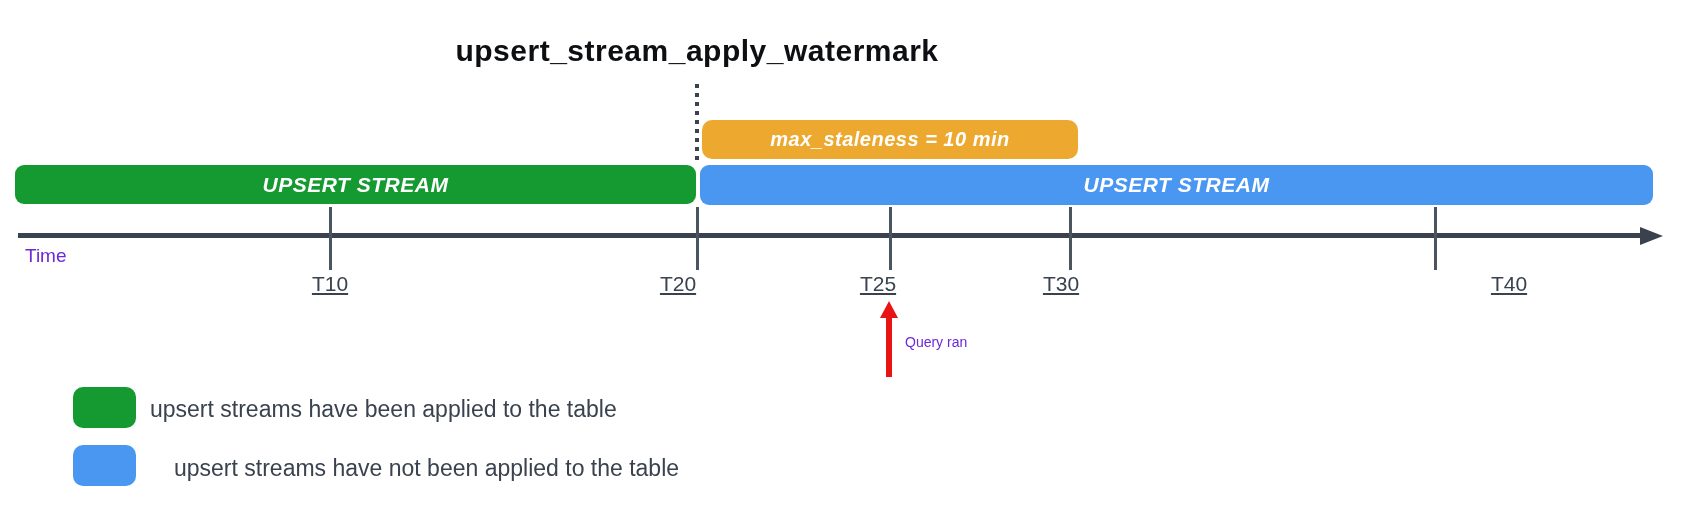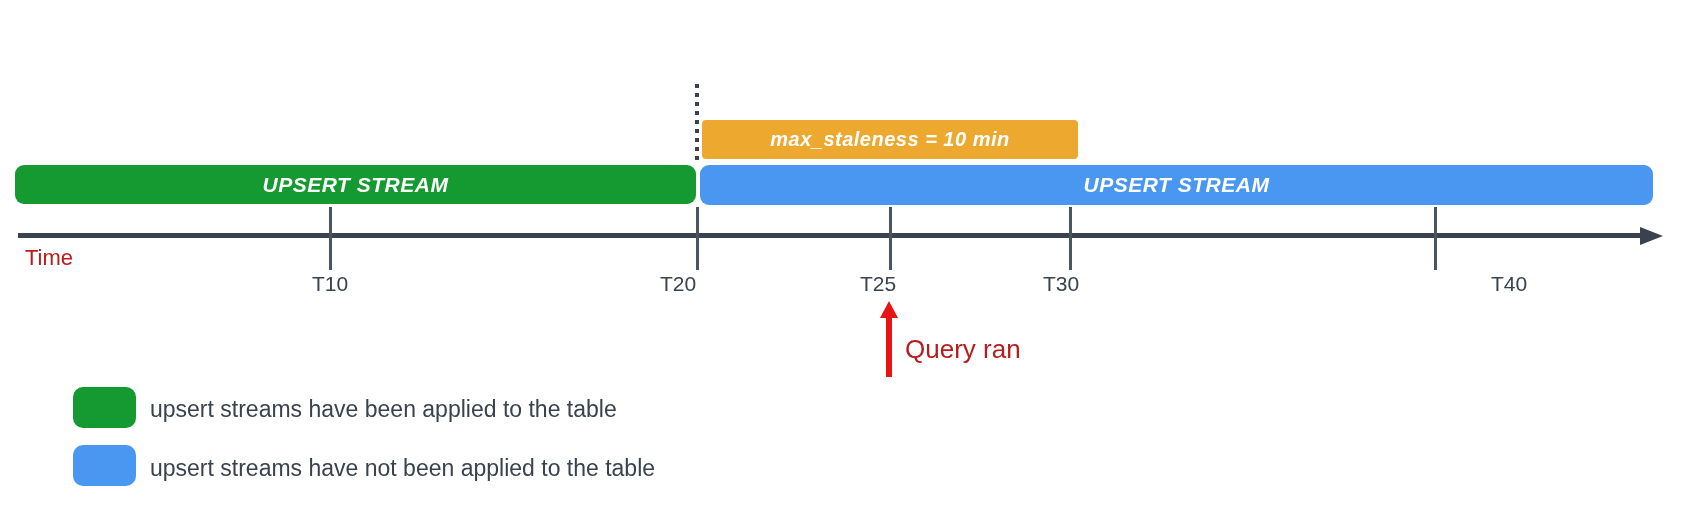--- a/index.html
+++ b/index.html
@@ -43,21 +43,21 @@
     font-weight: 700;
     font-style: italic;
     letter-spacing: 0.5px;
   }
   .bar-staleness {
     left: 702px;
     top: 120px;
     width: 376px;
     height: 39px;
     background: #eda92f;
-    border-radius: 4px;
+    border-radius: 10px;
     font-size: 20px;
   }
   .bar-applied {
     left: 15px;
     top: 165px;
     width: 681px;
     height: 39px;
     background: #149a30;
     border-radius: 9px;
     font-size: 21px;
@@ -86,38 +86,39 @@
     width: 0;
     height: 0;
     border-top: 9px solid transparent;
     border-bottom: 9px solid transparent;
     border-left: 23px solid #39424e;
   }
   .time-label {
     position: absolute;
     left: 25px;
     top: 245px;
-    font-size: 22px;
-    color: #b91c1c;
+    font-size: 19px;
+    color: #6d28d9;
   }
   .tick {
     position: absolute;
     top: 207px;
     width: 3px;
     height: 63px;
     background: #4a5560;
   }
   .tick-label {
     position: absolute;
     top: 272px;
     width: 80px;
     margin-left: -40px;
     text-align: center;
     font-size: 21px;
     color: #39424e;
+    text-decoration: underline;
   }
   .query-arrow-shaft {
     position: absolute;
     left: 886px;
     top: 314px;
     width: 6px;
     height: 63px;
     background: #e81414;
   }
   .query-arrow-head {
@@ -127,46 +128,47 @@
     width: 0;
     height: 0;
     border-left: 9px solid transparent;
     border-right: 9px solid transparent;
     border-bottom: 17px solid #e81414;
   }
   .query-label {
     position: absolute;
     left: 905px;
     top: 334px;
-    font-size: 26px;
-    color: #b91c1c;
+    font-size: 14px;
+    color: #6d28d9;
   }
   .legend-swatch {
     position: absolute;
     left: 73px;
     width: 63px;
     height: 41px;
     border-radius: 10px;
   }
   .legend-swatch.green { top: 387px; background: #149a30; }
   .legend-swatch.blue  { top: 445px; background: #4a97f2; }
   .legend-text {
     position: absolute;
     left: 150px;
     font-size: 23px;
     color: #39424e;
   }
   .legend-text.row1 { top: 396px; }
-  .legend-text.row2 { top: 455px; }
+  .legend-text.row2 { top: 455px; margin-left: 24px; }
 </style>
 </head>
 <body>
 
 <div class="canvas">
 
+  <div class="title">upsert_stream_apply_watermark</div>
 
   <div class="dashed-line"></div>
 
   <div class="bar bar-staleness">
     <span>max_staleness = 10 min</span>
   </div>
 
   <div class="bar bar-applied">
     <span>UPSERT STREAM</span>
   </div>

